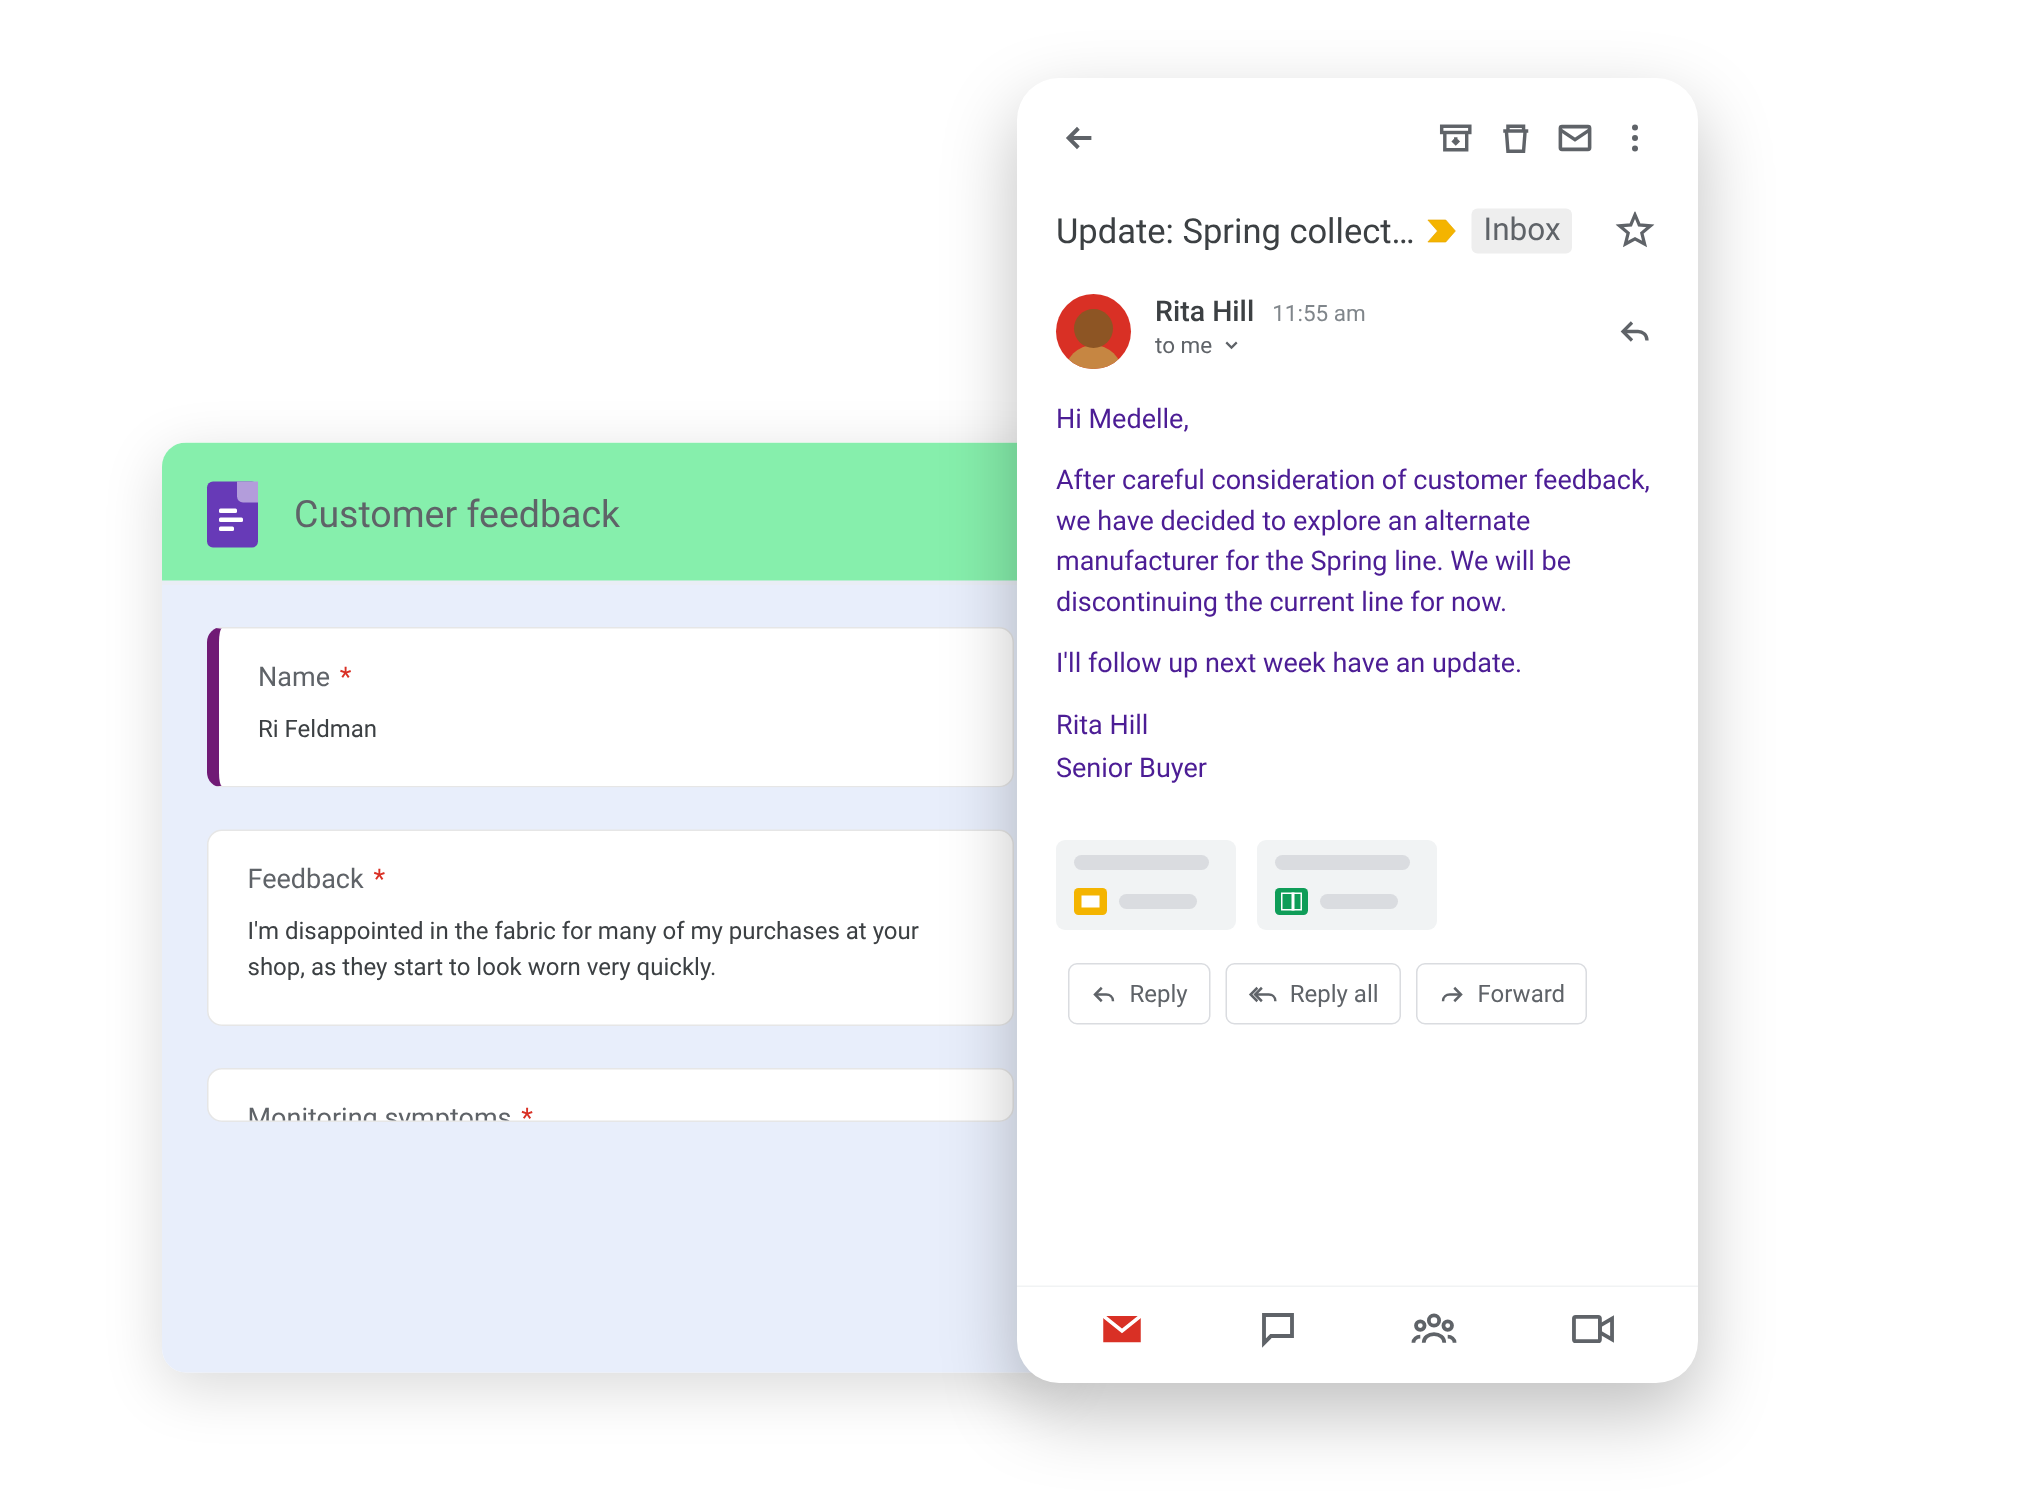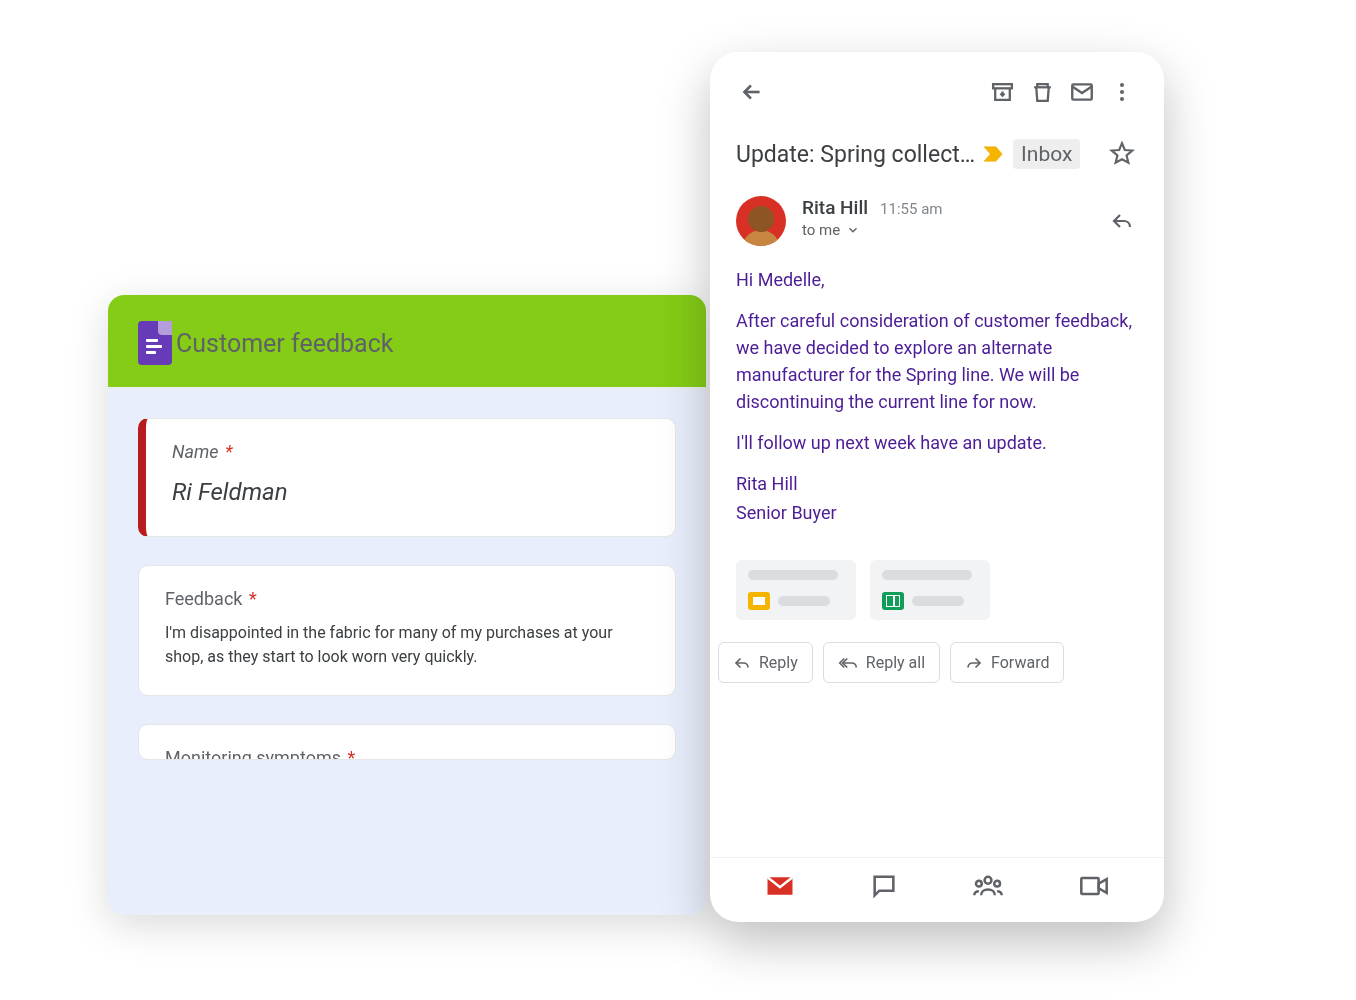--- a/index.html
+++ b/index.html
@@ -19,22 +19,22 @@
       height: 620px;
       background: #fff;
       border-radius: 16px;
       box-shadow: 0 10px 40px rgba(0,0,0,0.15);
       overflow: hidden;
     }
     .form-header {
       display: flex;
       align-items: center;
       padding: 26px 30px 22px 30px;
-      gap: 4px;
-      background: #84cc16;
+      gap: 24px;
+      background: #86efac;
       border-bottom: 3px solid #e9edf5;
     }
     .forms-logo {
       width: 34px;
       height: 44px;
       background: #673ab7;
       border-radius: 4px;
       position: relative;
       flex-shrink: 0;
     }
@@ -71,44 +71,43 @@
       height: 100%;
     }
     .question-card {
       background: #fff;
       border-radius: 10px;
       border: 1px solid #e6e6e6;
       padding: 22px 26px 26px 26px;
       margin-bottom: 28px;
     }
     .question-card.active {
-      border-left: 8px solid #b91c1c;
-      font-style: italic;
+      border-left: 8px solid #701a75;
     }
     .q-label {
       font-size: 18px;
       color: #5f6368;
       margin-bottom: 12px;
     }
     .q-required { color: #d93025; margin-left: 2px; }
     .q-value {
-      font-size: 24px;
+      font-size: 16px;
       color: #3c4043;
       line-height: 1.5;
     }
     .q-value.sm { font-size: 16px; }
     .question-card.cut {
       padding-bottom: 0;
       height: 36px;
       overflow: hidden;
     }
     
     .email-card {
       position: absolute;
-      left: 710px;
+      left: 678px;
       top: 52px;
       width: 454px;
       height: 870px;
       background: #fff;
       border-radius: 28px;
       box-shadow: 0 20px 50px rgba(0,0,0,0.25);
       display: flex;
       flex-direction: column;
     }
     .email-toolbar {
@@ -246,21 +245,21 @@
       z-index: 1;
     }
     .attach-label {
       height: 10px; width: 52px;
       background: #dadce0;
       border-radius: 5px;
     }
     .action-row {
       display: flex;
       gap: 10px;
-      padding: 8px 26px 12px 8px;
+      padding: 8px 26px 12px 34px;
     }
     .action-btn {
       border: 1px solid #dadce0;
       border-radius: 6px;
       padding: 10px 14px;
       display: flex;
       align-items: center;
       gap: 8px;
       color: #5f6368;
       font-size: 16px;

